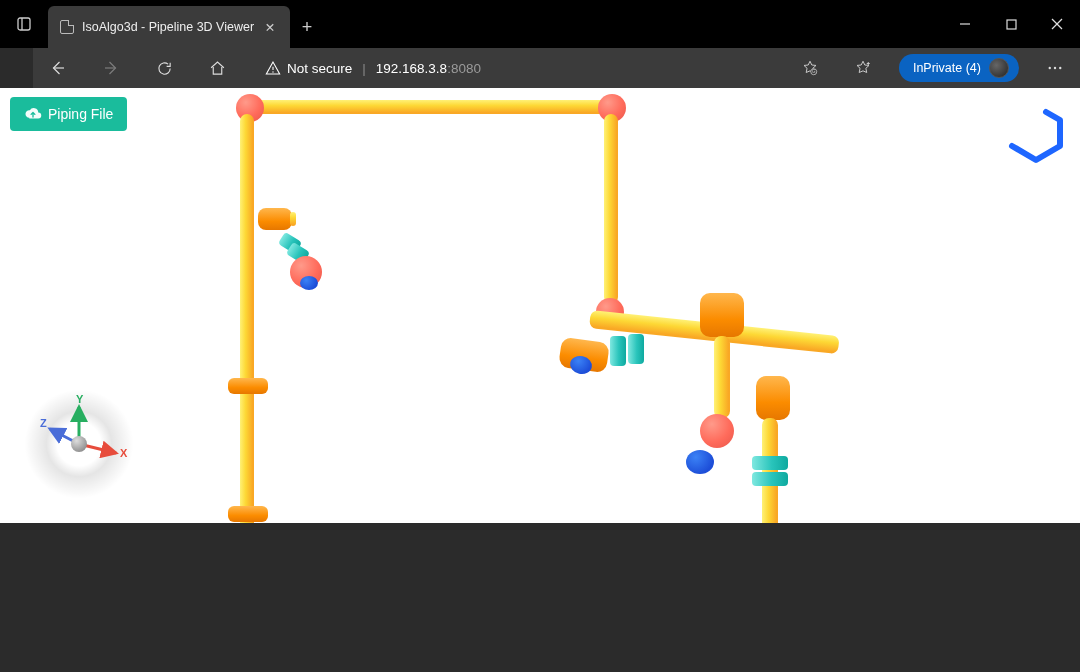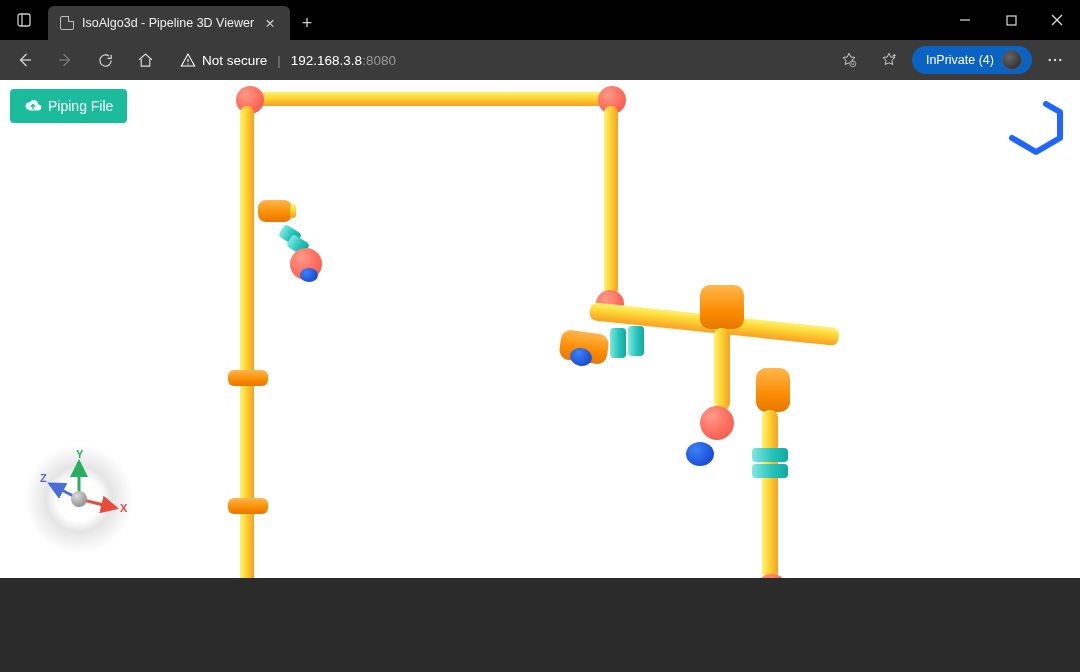--- a/index.html
+++ b/index.html
@@ -1,20 +1,20 @@
 <!DOCTYPE html>
 <html><head>
 <meta charset="utf-8">
 <style>
   * { box-sizing: border-box; margin: 0; padding: 0; }
   html, body { width: 1080px; height: 672px; font-family: "Segoe UI", Arial, sans-serif; overflow: hidden; background: #2b2b2b; }
 
   
   .titlebar {
-    height: 40px; background: #000; display: flex; align-items: stretch; color: #fff;
+    height: 48px; background: #000; display: flex; align-items: stretch; color: #fff;
   }
   .titlebar .left-group { display: flex; align-items: stretch; }
   .tab-strip-btn {
     width: 48px; display: flex; align-items: center; justify-content: center; color: #ccc;
   }
   .tab {
     display: flex; align-items: center; gap: 8px; padding: 0 12px;
     background: #3b3b3b; border-radius: 6px 6px 0 0; margin-top: 6px; min-width: 210px;
     color: #eee; font-size: 12.5px;
   }
@@ -25,42 +25,43 @@
   .new-tab {
     width: 34px; display: flex; align-items: center; justify-content: center; color: #ccc; font-size: 18px; margin-top: 6px;
   }
   .titlebar .spacer { flex: 1; }
   .win-btns { display: flex; }
   .win-btn { width: 46px; display: flex; align-items: center; justify-content: center; color: #ddd; }
   .win-btn svg { stroke: #ddd; }
 
   
   .toolbar {
-    height: 40px; background: #3b3b3b; display: flex; align-items: center; gap: 6px; padding: 0 8px;
+    height: 40px; background: #3b3b3b; display: flex; align-items: center; gap: 19px; padding: 0 8px;
     color: #ddd;
+    margin-left: 33px;
   }
   .tbtn { width: 34px; height: 32px; display: flex; align-items: center; justify-content: center; border-radius: 4px; }
   .tbtn.disabled { opacity: 0.4; }
   .addr {
     flex: 1; height: 30px; background: #2b2b2b00; border-radius: 15px;
     display: flex; align-items: center; gap: 10px; padding: 0 12px;
     color: #ddd; font-size: 13.5px;
   }
   .addr .warn { display: flex; align-items: center; gap: 6px; color: #fff; }
   .addr .sep { color: #888; }
   .addr .host { color: #fff; }
   .addr .port { color: #9a9a9a; }
   .pill {
     height: 28px; border-radius: 14px; background: #0a63c2; color: #fff;
     display: flex; align-items: center; gap: 8px; padding: 0 10px 0 14px; font-size: 12.5px;
   }
   .pill .avatar { width: 20px; height: 20px; border-radius: 50%; background: radial-gradient(circle at 35% 35%, #666, #222); border: 1px solid #555; }
 
   
-  .viewport { position: relative; width: 1080px; height: 498px; background: #fff; overflow: hidden; }
+  .viewport { position: relative; width: 1080px; height: 435px; background: #fff; overflow: hidden; }
 
   
   .upload-btn {
     position: absolute; top: 9px; left: 10px; height: 34px;
     background: #1abc9c; color: #fff; border-radius: 4px;
     display: flex; align-items: center; gap: 6px; padding: 0 14px;
     font-size: 14px; font-weight: 500;
   }
 
   

